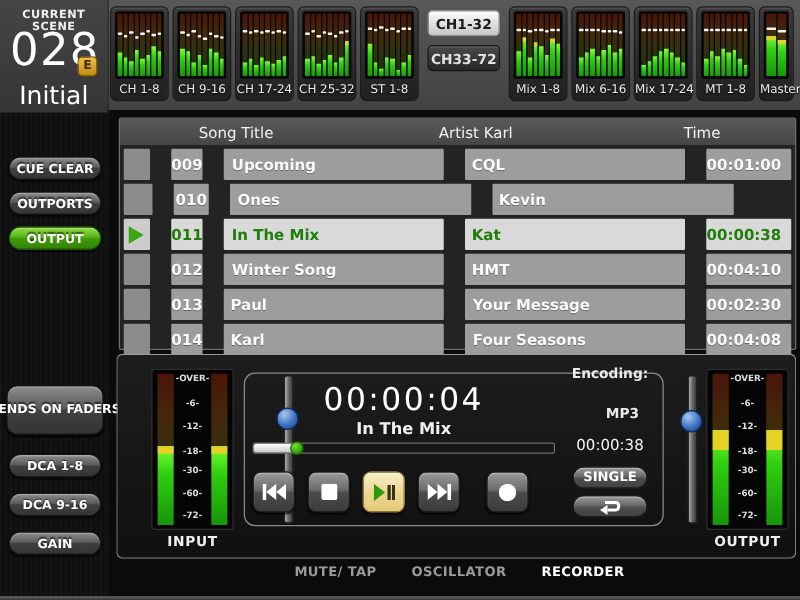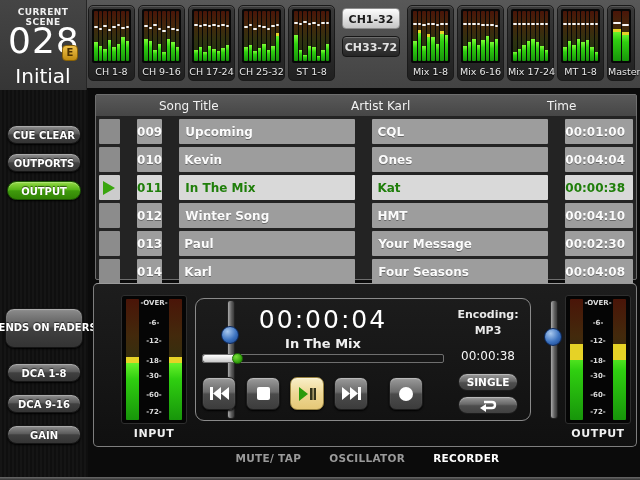--- a/index.html
+++ b/index.html
@@ -549,23 +549,22 @@
       <div class="t-row">
         <div class="cell c-lead"></div>
         <div class="cell c-num">009</div>
         <div class="cell c-title">Upcoming</div>
         <div class="cell c-artist">CQL</div>
         <div class="cell c-time">00:01:00</div>
       </div>
       <div class="t-row">
         <div class="cell c-lead"></div>
         <div class="cell c-num">010</div>
+        <div class="cell c-title">Ones</div>
         <div class="cell c-artist">Kevin</div>
-        <div class="cell c-title">Ones</div>
-        <div class="cell c-time">00:04:04</div>
       </div>
       <div class="t-row active">
         <div class="cell c-lead">
           <div class="play-tri"></div>
         </div>
         <div class="cell c-num">011</div>
         <div class="cell c-title">In The Mix</div>
         <div class="cell c-artist">Kat</div>
         <div class="cell c-time">00:00:38</div>
       </div>
@@ -653,22 +652,22 @@
       <polygon points="8,0 8,13 16,6.5" fill="#fff"></polygon>
       <rect x="16" y="0" width="3" height="13" fill="#fff"></rect>
     </svg>
   </div>
   <div class="tbtn" style="left:295px">
     <svg width="14" height="14" viewBox="0 0 14 14">
       <circle cx="7" cy="7" r="7" fill="#fff"></circle>
     </svg>
   </div>
 
-  <div class="rec-col-label" style="left:334px;top:24px">Encoding:</div>
-  <div class="rec-col-label" style="left:334px;top:40px">MP3</div>
+  <div class="rec-col-label" style="left:334px;top:8px">Encoding:</div>
+  <div class="rec-col-label" style="left:344px;top:40px">MP3</div>
   <div class="rec-col-time" style="left:334px;top:65px">00:00:38</div>
   <div class="small-pill" style="left:364px;top:89px">SINGLE</div>
   <div class="small-pill" style="left:364px;top:112px">
     <svg width="20" height="13" viewBox="0 0 20 13">
       <path d="M6 3 H14 Q17 3 17 6 Q17 9 14 9 H8" fill="none" stroke="#fff" stroke-width="2.4"></path>
       <polygon points="8,5 8,13 2,9" fill="#fff"></polygon>
     </svg>
   </div>
 
   <div class="fader" style="left:450px">

